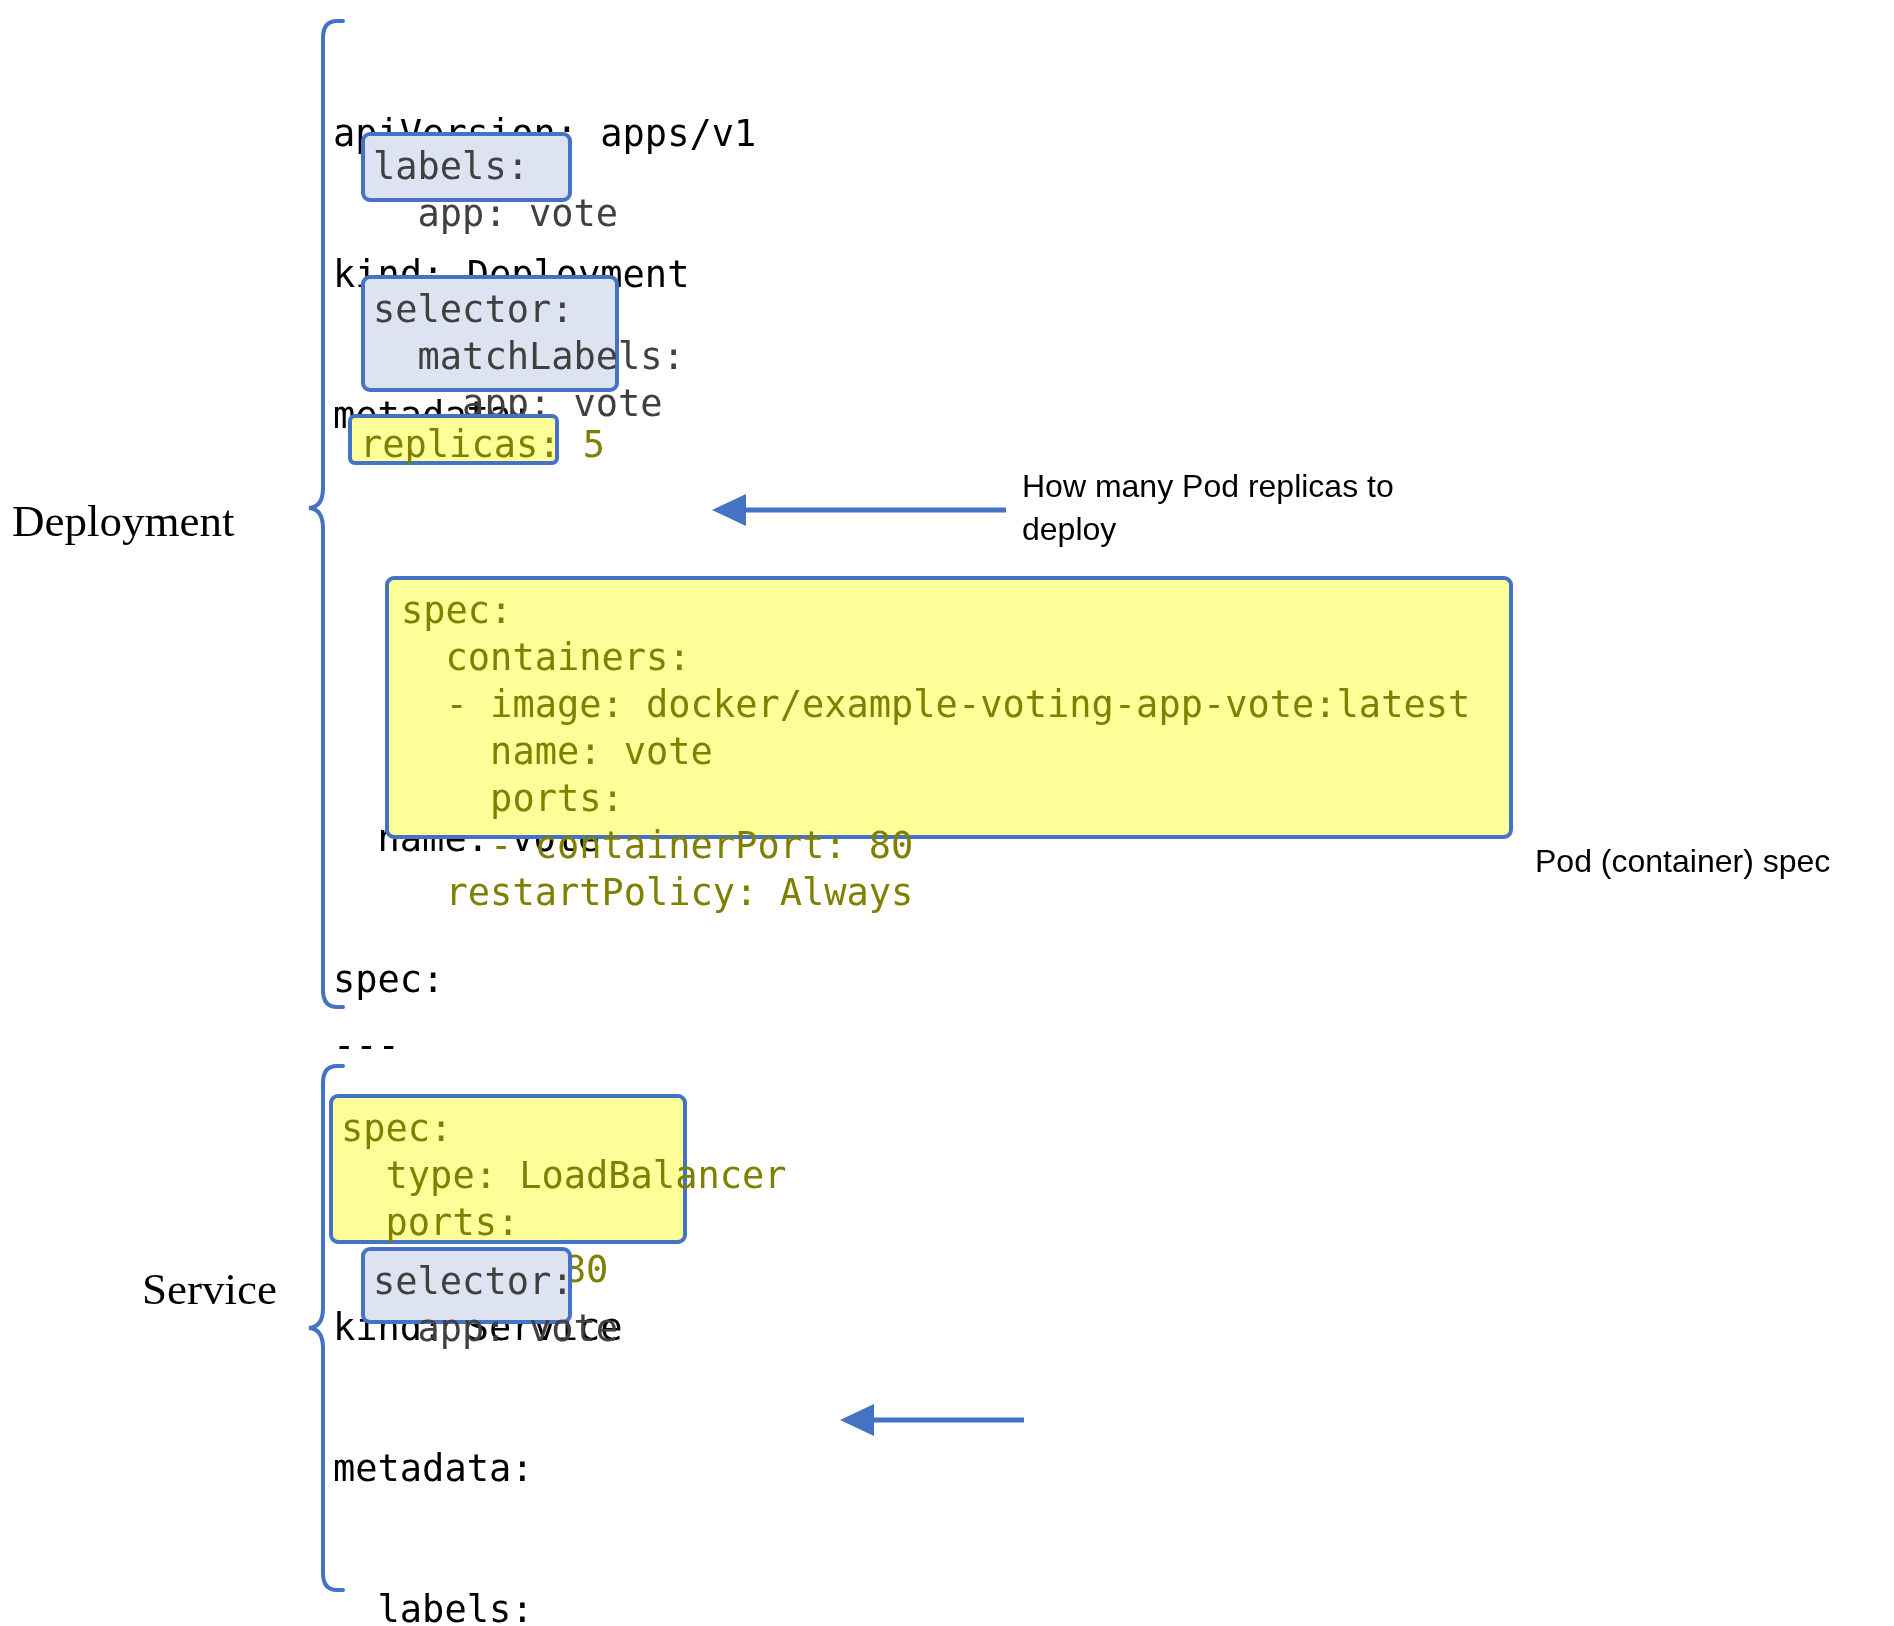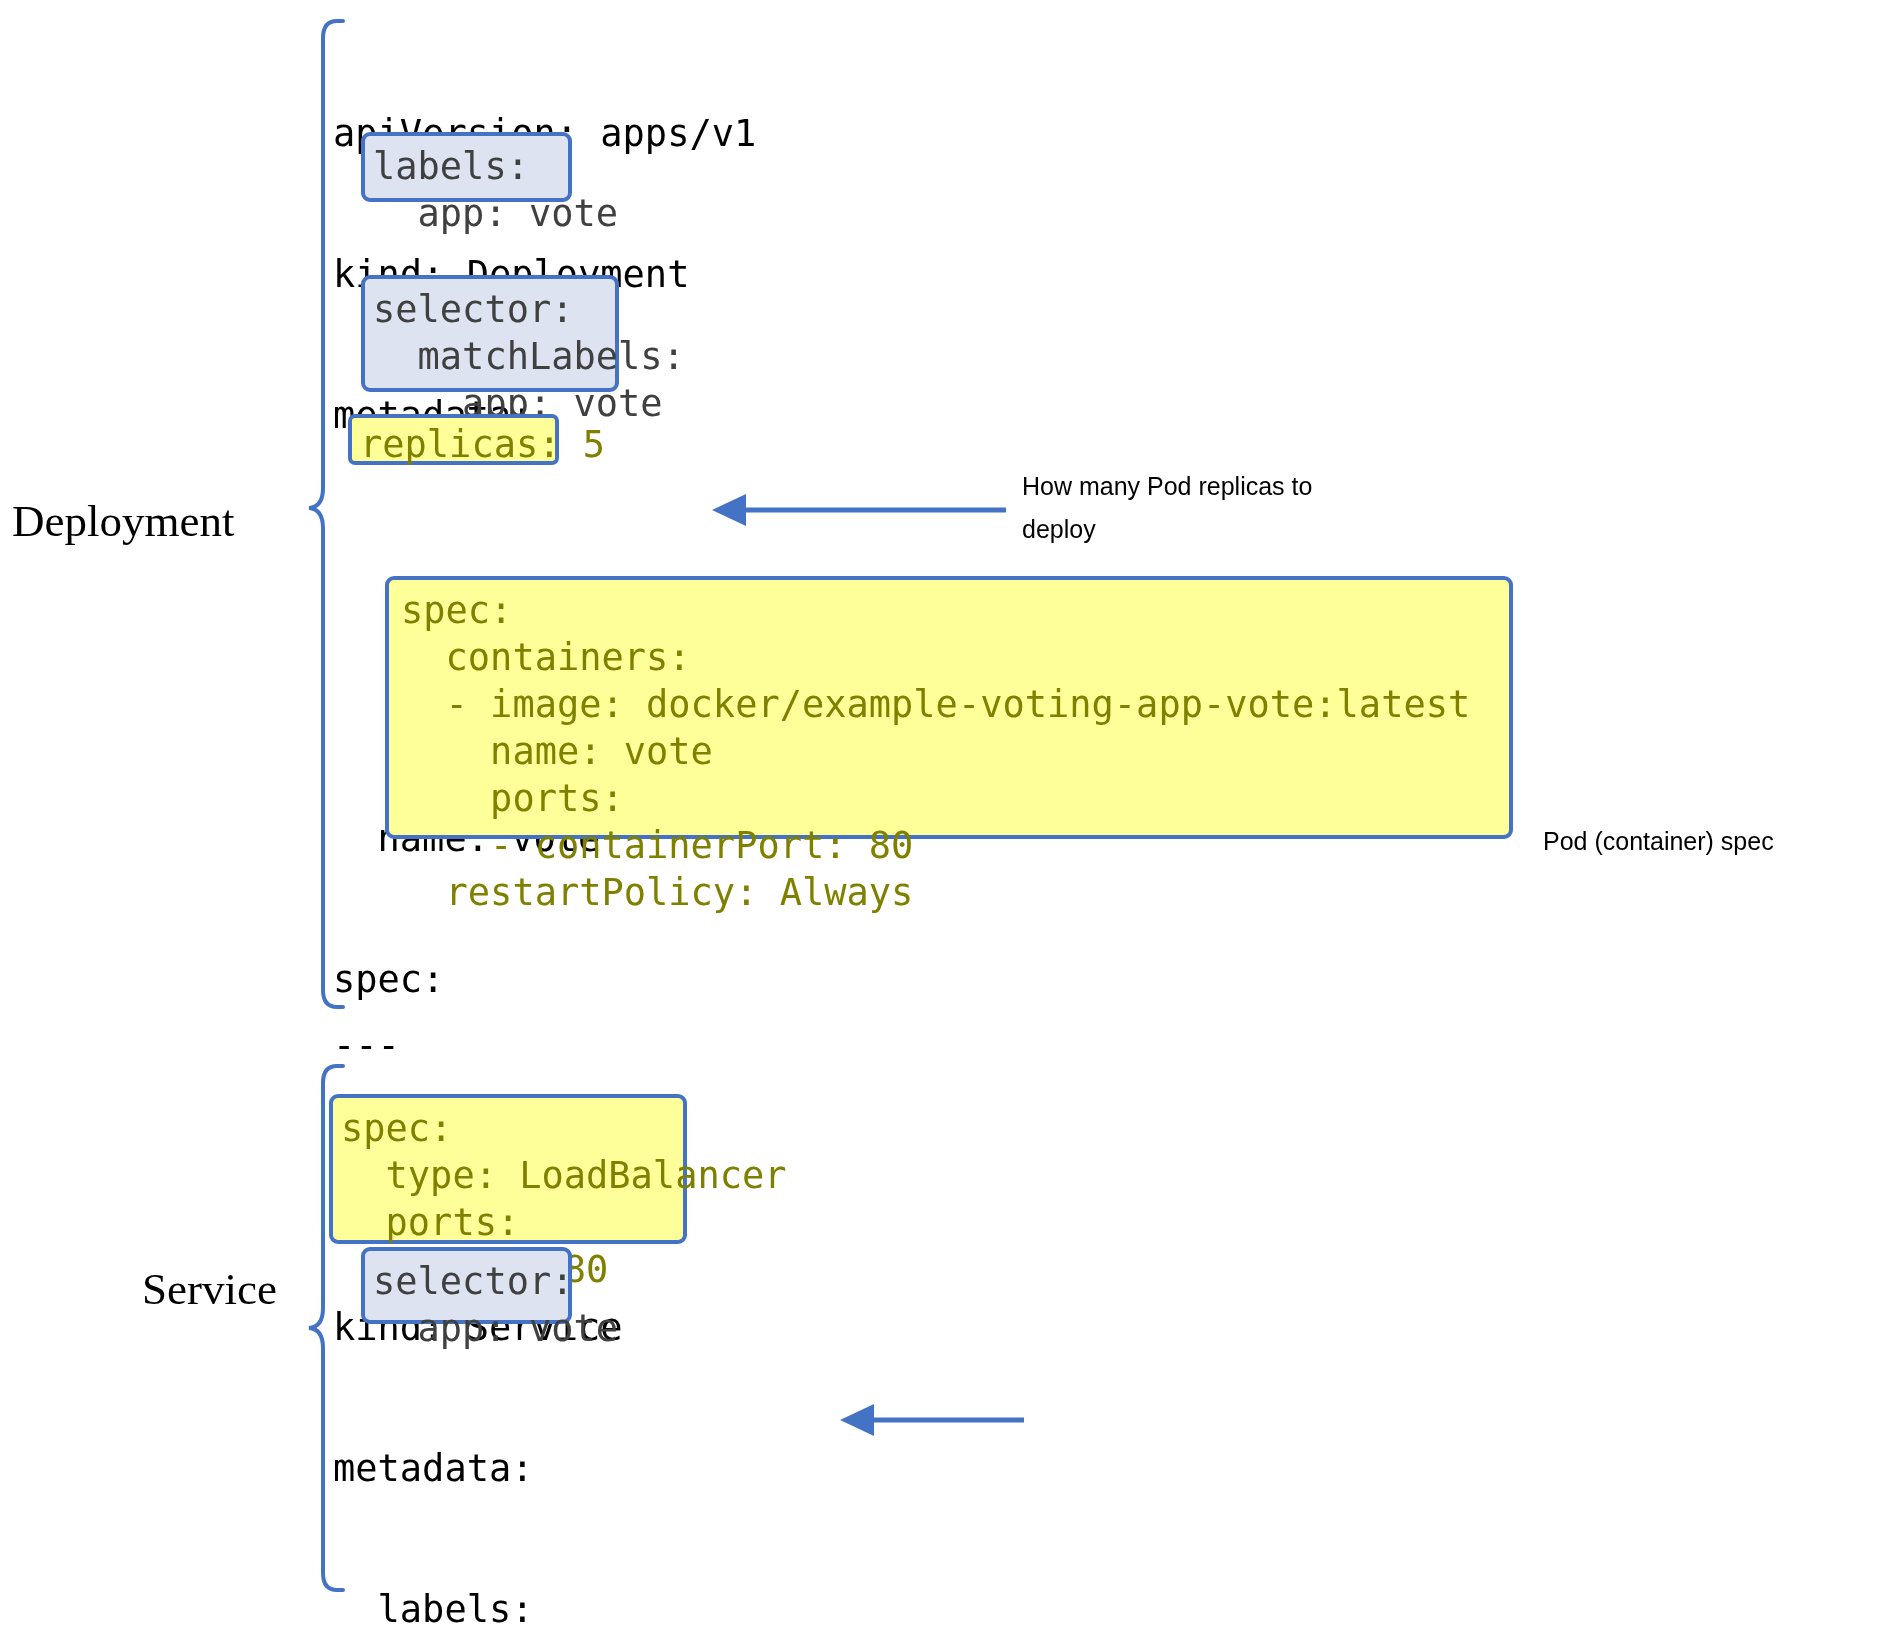--- a/index.html
+++ b/index.html
@@ -74,27 +74,27 @@
     font-size: 45px;
     color: #000000;
     white-space: nowrap;
   }
   #label-deployment { left: 12px;  top: 495px; }
   #label-service    { left: 98px;  top: 1263px; margin-left: 44px; }
 
   .annotation {
     position: absolute;
     font-family: "Liberation Sans", sans-serif;
-    font-size: 25px;
+    font-size: 32px;
     line-height: 43px;
     color: #000000;
     white-space: pre;
   }
   #anno-replicas { left: 1022px; top: 465px;  width: 430px; }
-  #anno-podspec  { left: 1535px; top: 820px;  width: 340px; margin-left: 8px; }
+  #anno-podspec  { left: 1535px; top: 840px;  width: 340px; }
   #anno-service  { left: 1032px; top: 1375px; width: 420px; }
 
   .arrow-svg { position: absolute; pointer-events: none; }
   #arrow-replicas { left: 708px;  top: 490px; }
   #arrow-service  { left: 836px;  top: 1400px; }
 </style>
 </head>
 <body>
 
 <div id="canvas">

